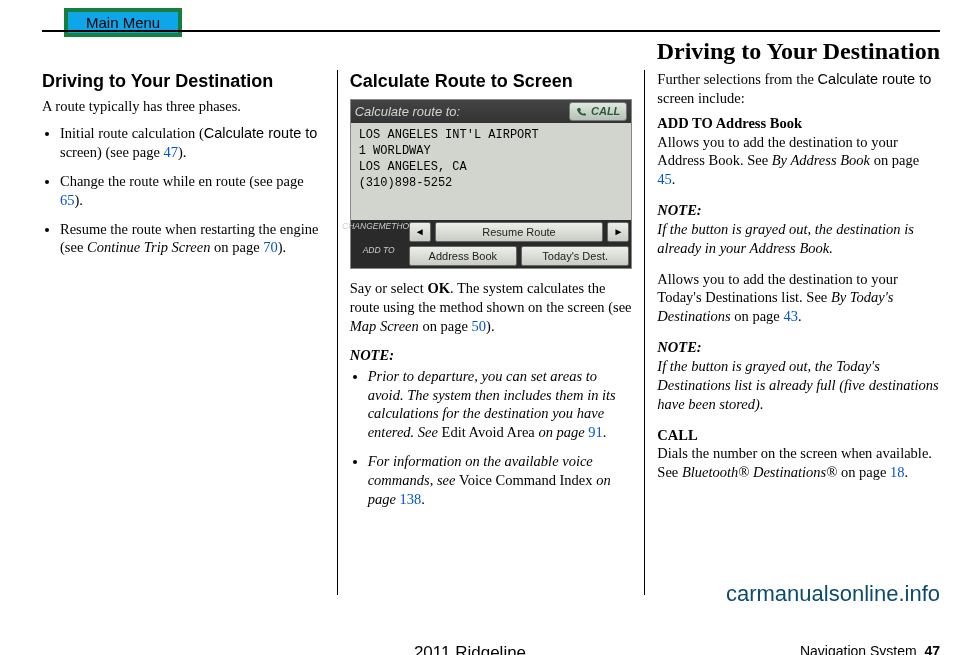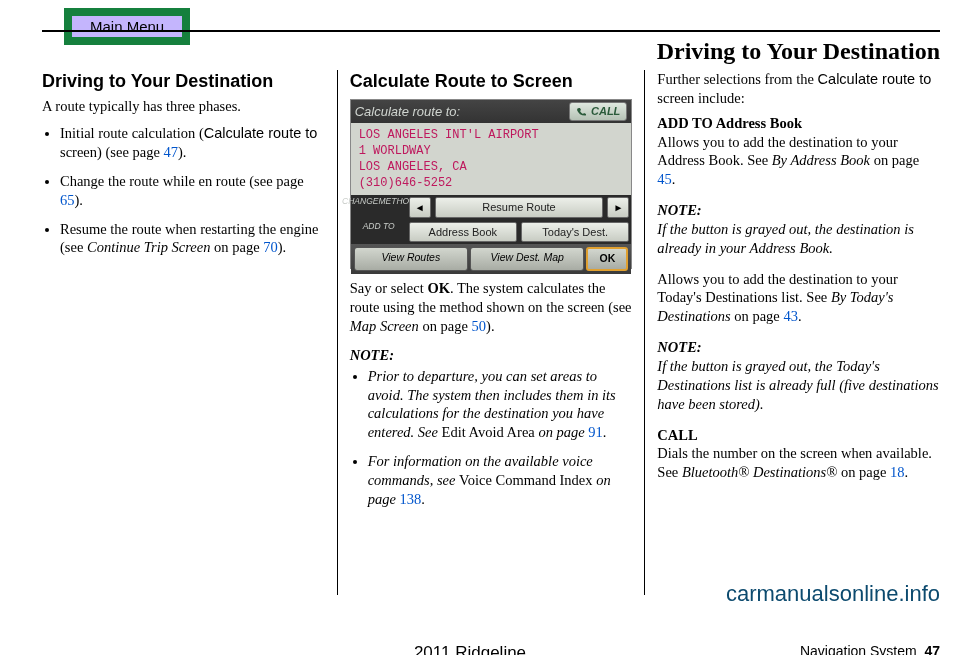--- a/index.html
+++ b/index.html
@@ -10,25 +10,25 @@
     font-size: 15px;
     color: #000;
     background: #fff;
     position: relative;
     padding: 10px 20px 0 20px;
   }
   .main-menu-btn {
     position: absolute;
     top: 8px;
     left: 64px;
-    border: 8px solid #15803d;
+    border: 4px solid #15803d;
     padding: 2px 18px;
     font-family: Arial, Helvetica, sans-serif;
     font-size: 15px;
-    background: #c4b5fd;
+    background: #0ea5e9;
     cursor: pointer;
   }
   .header-rule {
     position: absolute;
     top: 30px;
     left: 42px;
     right: 20px;
     border-top: 2px solid #000;
   }
   .page-header {
@@ -97,21 +97,21 @@
     align-items: center;
     gap: 3px;
   }
   .ss-call svg { width: 12px; height: 9px; }
   .ss-body {
     background: #d2d5ce;
     flex: 1;
     padding: 4px 8px;
     font-family: "Courier New", monospace;
     font-size: 12px;
-    color: #be185d;
+    color: #000000;
     line-height: 1.35;
   }
   .ss-row {
     display: flex;
     background: #2a2a2a;
     align-items: stretch;
   }
   .ss-row-label {
     width: 56px;
     color: #c8ccc8;
@@ -236,41 +236,36 @@
           <svg viewBox="0 0 12 9">
               <path d="M1 3 Q1 1 3 1 L4 1 L5 3 L4 4 Q5 6 7 7 L8 6 L10 7 L10 8 Q10 8.5 9 8.5 Q3 8.5 1 3 Z" fill="#2a5a3a"></path>
             </svg>
           <span>CALL</span>
         </span>
       </div>
       <div class="ss-body">
         <div>LOS ANGELES INT'L AIRPORT</div>
         <div>1 WORLDWAY</div>
         <div>LOS ANGELES, CA</div>
-        <div>(310)646-5252</div>
+        <div>(310)898-5252</div>
       </div>
       <div class="ss-row">
         <div class="ss-row-label">
           <span>CHANGE</span>
           <span>METHOD</span>
         </div>
         <div class="ss-arrow">◄</div>
         <div class="ss-btn">Resume Route</div>
         <div class="ss-arrow">►</div>
       </div>
       <div class="ss-row">
         <div class="ss-row-label" style="justify-content:center">ADD TO</div>
         <div class="ss-btn">Address Book</div>
         <div class="ss-btn">Today's Dest.</div>
       </div>
-      <div class="ss-bottom">
-        <div class="ss-bbtn">View Routes</div>
-        <div class="ss-bbtn">View Dest. Map</div>
-        <div class="ss-bbtn ss-ok">OK</div>
-      </div>
     </div>
 
     <p>
       <span>Say or select </span><span class="serif-bold">OK</span><span>. The system calculates the route using the method shown on the screen (see </span><span class="italic">Map Screen</span><span> on page </span><span class="link">50</span><span>).</span>
     </p>
 
     <div class="note-heading">NOTE:</div>
     <ul class="bullets" style="margin-top:2px">
       <li class="italic">
         <span>Prior to departure, you can set areas to avoid. The system then includes them in its calculations for the destination you have entered. See </span><span style="font-style:normal">Edit Avoid Area</span><span> on page </span><span class="link" style="font-style:normal">91</span><span style="font-style:normal">.</span>

